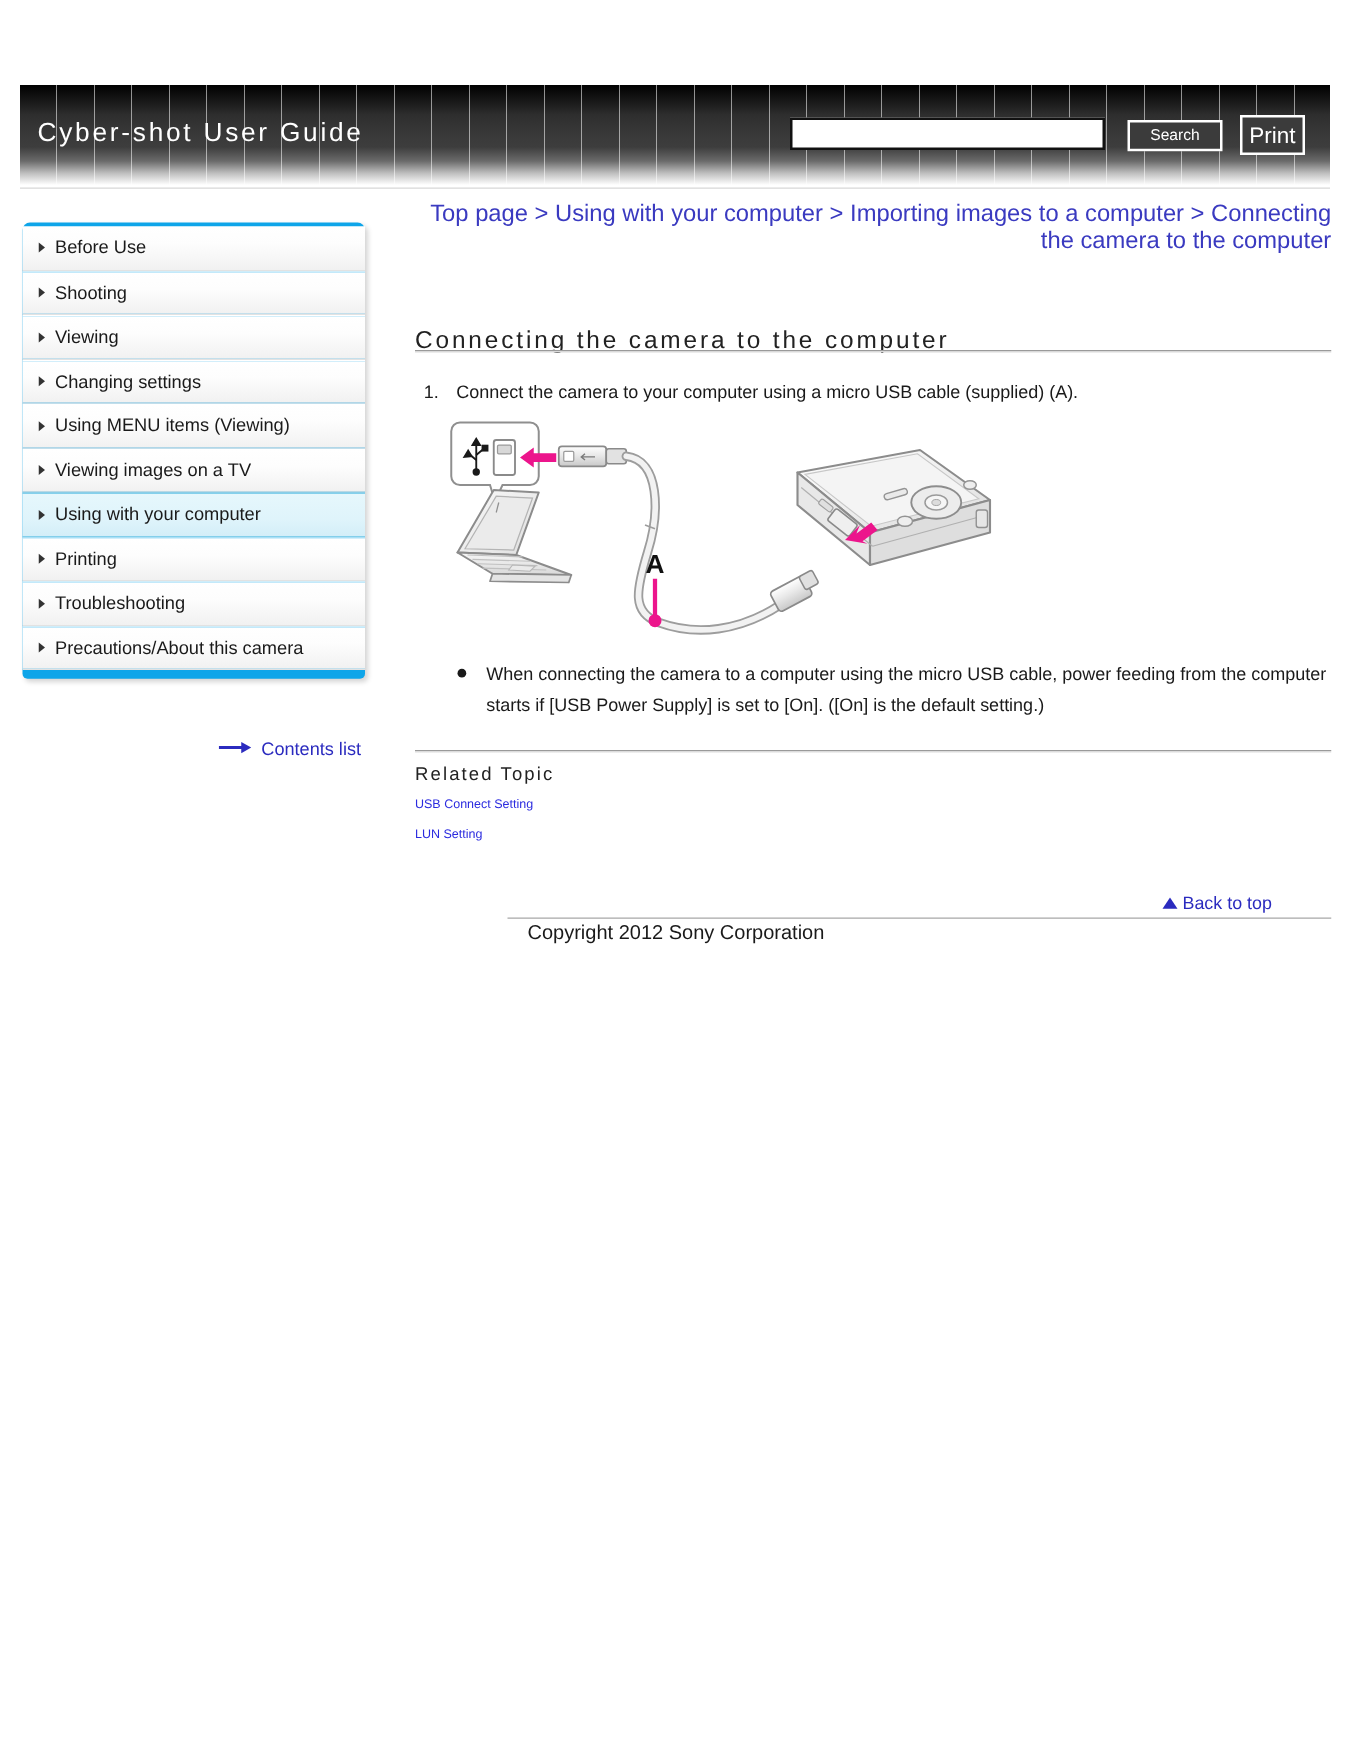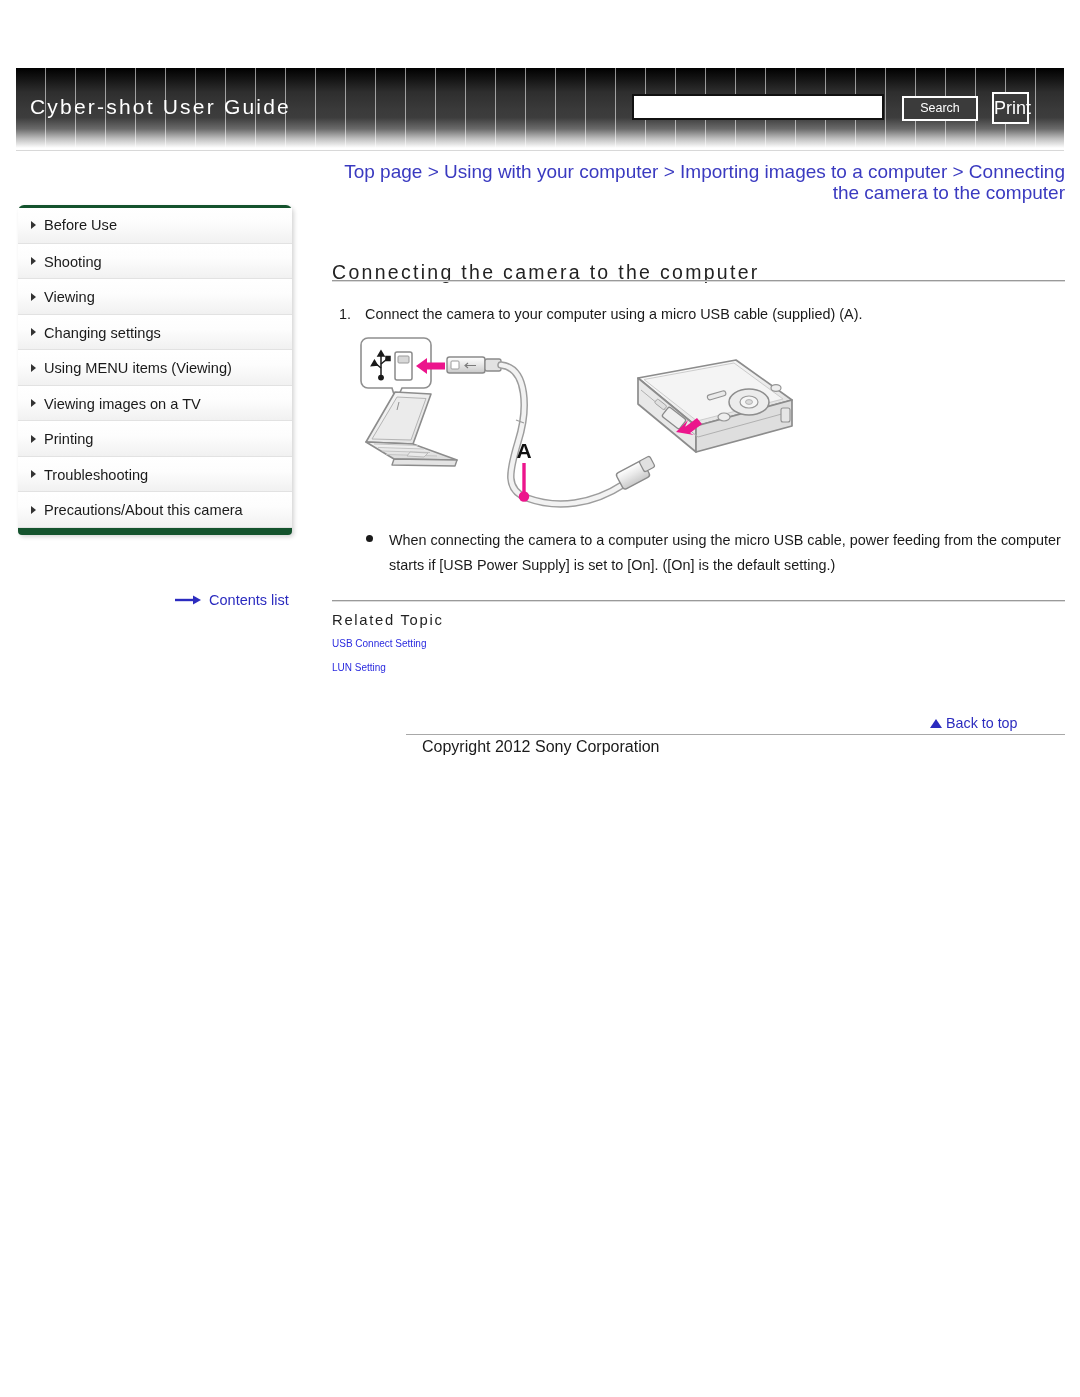--- a/index.html
+++ b/index.html
@@ -95,41 +95,41 @@
     font-size: 12.5px;
     line-height: 21px;
     text-align: center;
     cursor: pointer;
     padding: 0;
   }
   .print-button {
     position: absolute;
     left: 992px;
     top: 92px;
-    width: 37px;
+    width: 52px;
     height: 32px;
     background: #3b3b3b;
     border: 2px solid #ffffff;
     box-sizing: border-box;
     color: #ffffff;
     font-family: "Liberation Sans", sans-serif;
     font-size: 18px;
     line-height: 28px;
     text-align: center;
     cursor: pointer;
     padding: 0;
   }
 
   
   .sidebar {
     position: absolute;
     left: 18px;
-    top: 205px;
+    top: 178px;
     width: 274px;
-    background: #14532d;
+    background: #0ea5e9;
     border-radius: 6px 6px 4px 4px;
     box-shadow: 2px 2px 4px rgba(0,0,0,0.17);
     padding-top: 3px;
     padding-bottom: 7px;
     box-sizing: border-box;
   }
   .nav-item {
     position: relative;
     height: 35.5px;
     line-height: 35.5px;
@@ -328,20 +328,21 @@
 <button class="search-button">Search</button>
 <button class="print-button">Print</button>
 
 <nav class="sidebar" id="sidebar">
     <div class="nav-item"><span class="nav-bullet"></span><span>Before Use</span></div>
     <div class="nav-item"><span class="nav-bullet"></span><span>Shooting</span></div>
     <div class="nav-item"><span class="nav-bullet"></span><span>Viewing</span></div>
     <div class="nav-item"><span class="nav-bullet"></span><span>Changing settings</span></div>
     <div class="nav-item"><span class="nav-bullet"></span><span>Using MENU items (Viewing)</span></div>
     <div class="nav-item"><span class="nav-bullet"></span><span>Viewing images on a TV</span></div>
+    <div class="nav-item active"><span class="nav-bullet"></span><span>Using with your computer</span></div>
     <div class="nav-item"><span class="nav-bullet"></span><span>Printing</span></div>
     <div class="nav-item"><span class="nav-bullet"></span><span>Troubleshooting</span></div>
     <div class="nav-item"><span class="nav-bullet"></span><span>Precautions/About this camera</span></div>
   </nav>
 
 <a class="contents-link">
   <span class="contents-arrow">
     <svg width="26" height="10" viewBox="0 0 26 10">
       <line x1="0" y1="5" x2="19" y2="5" stroke="#2b2bbf" stroke-width="2.4"></line>
       <polygon points="18,0.5 26,5 18,9.5" fill="#2b2bbf"></polygon>

